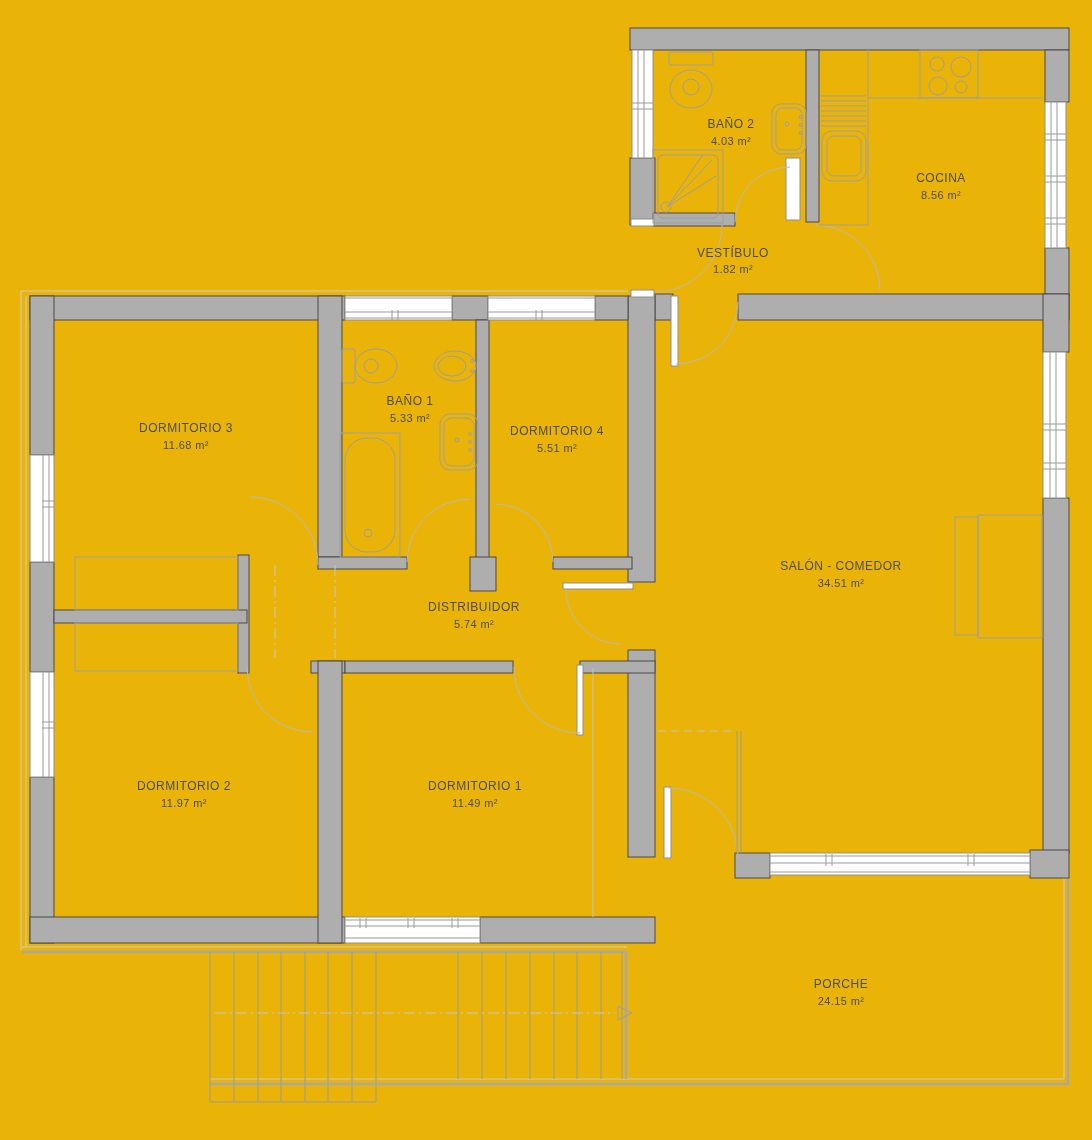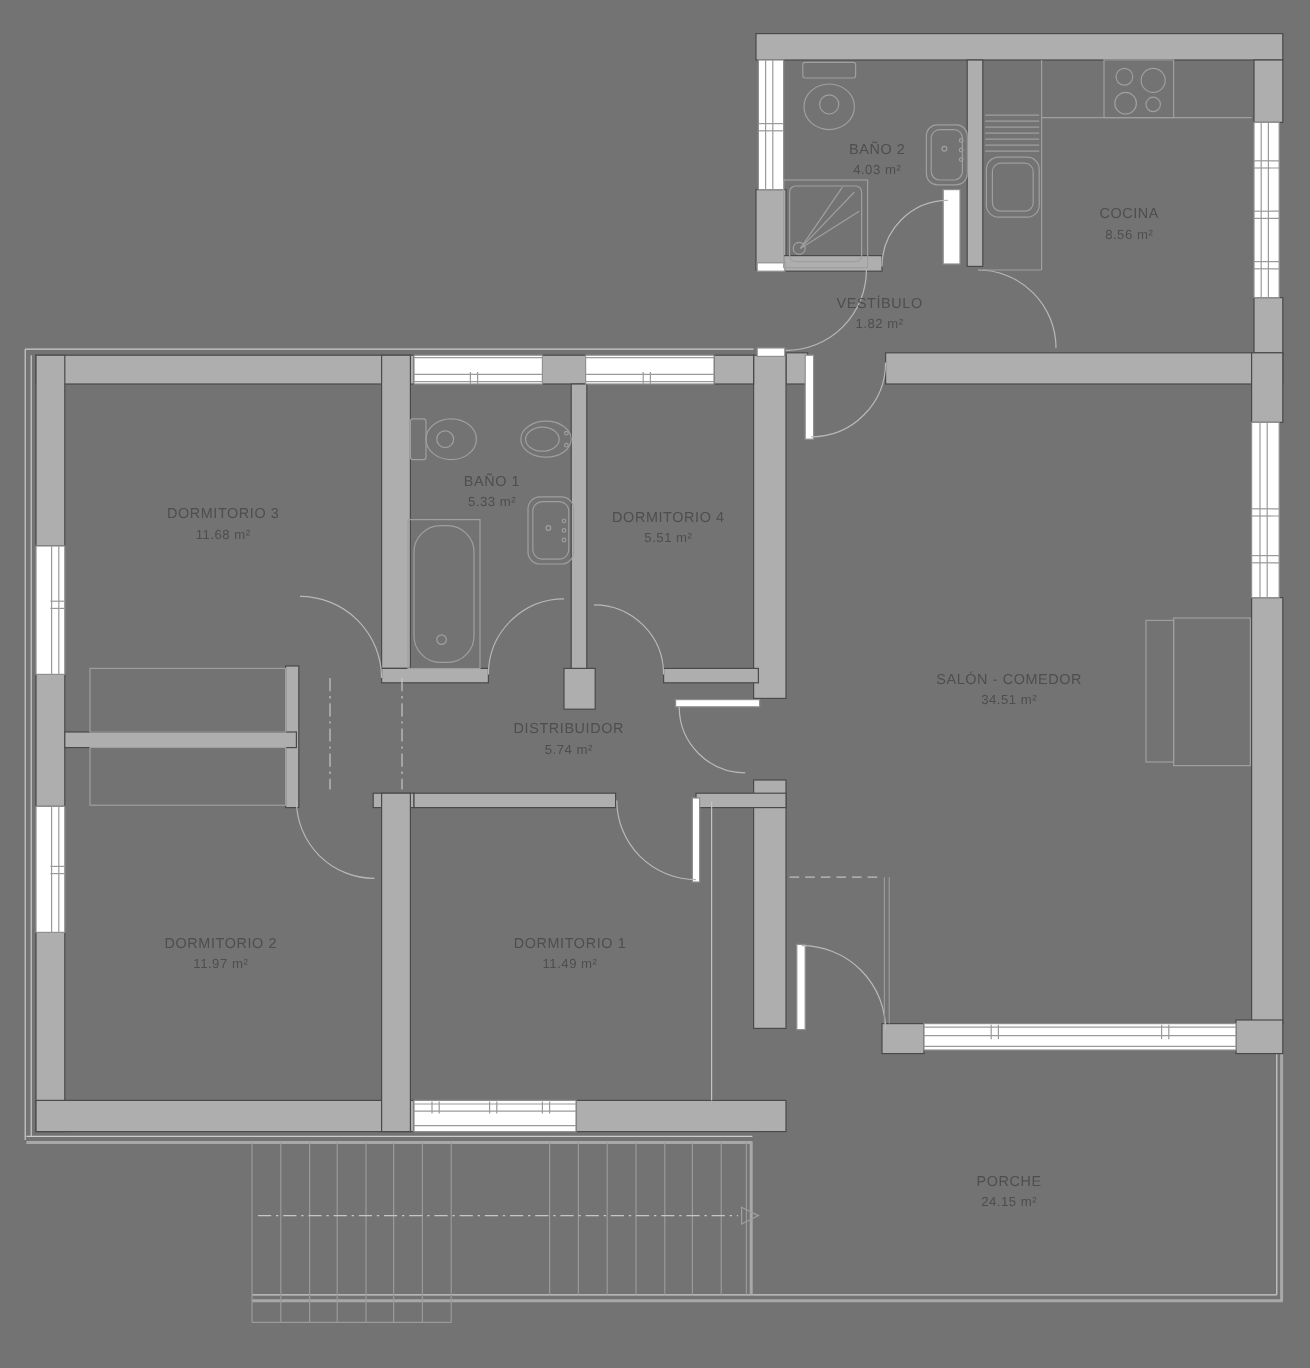--- a/index.html
+++ b/index.html
@@ -1,16 +1,16 @@
 <!DOCTYPE html>
 <html><head>
 <meta charset="utf-8">
 <style>
   html,body{margin:0;padding:0;background:#ffffff;}
-  .stage{position:relative;width:1092px;height:1140px;background:#737373;overflow:hidden;}
+  .stage{position:relative;width:1092px;height:1140px;background:#eab308;overflow:hidden;}
   svg{display:block;}
   .wall{fill:#aeaeae;stroke:#4a4a4a;stroke-width:1;}
   .win{fill:#ffffff;stroke:#8f8f8f;stroke-width:1;}
   .winline{stroke:#9a9a9a;stroke-width:1;fill:none;}
   .thin{stroke:#9a9a9a;stroke-width:1;fill:none;}
   .lite{stroke:#c2c2c2;stroke-width:1;fill:none;}
   .fix{fill:none;stroke:#9f9f9f;stroke-width:1;}
   .arc{fill:none;stroke:#b8b8b8;stroke-width:1;}
   .leaf{fill:#ffffff;stroke:#8f8f8f;stroke-width:1;}
   .dashdot{stroke:#c6c6c6;stroke-width:1;fill:none;stroke-dasharray:11 4 2 4;}

